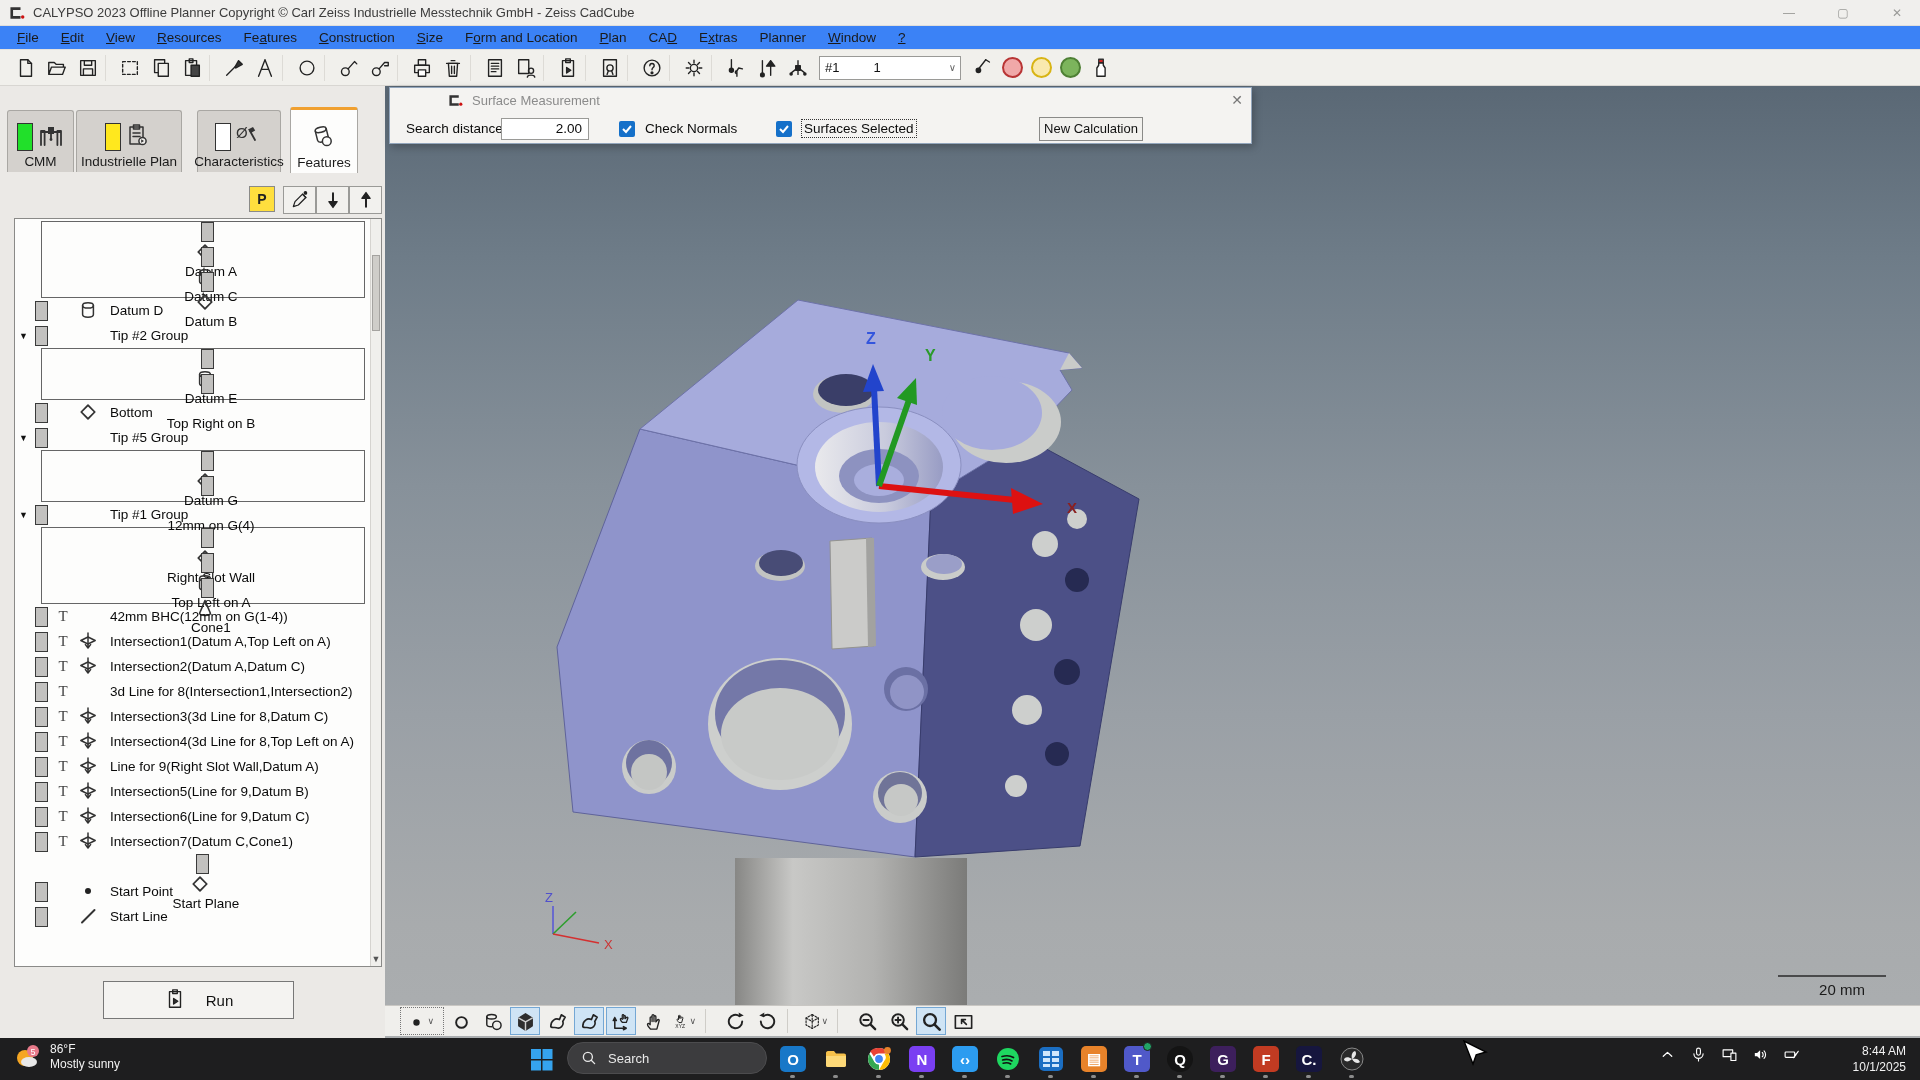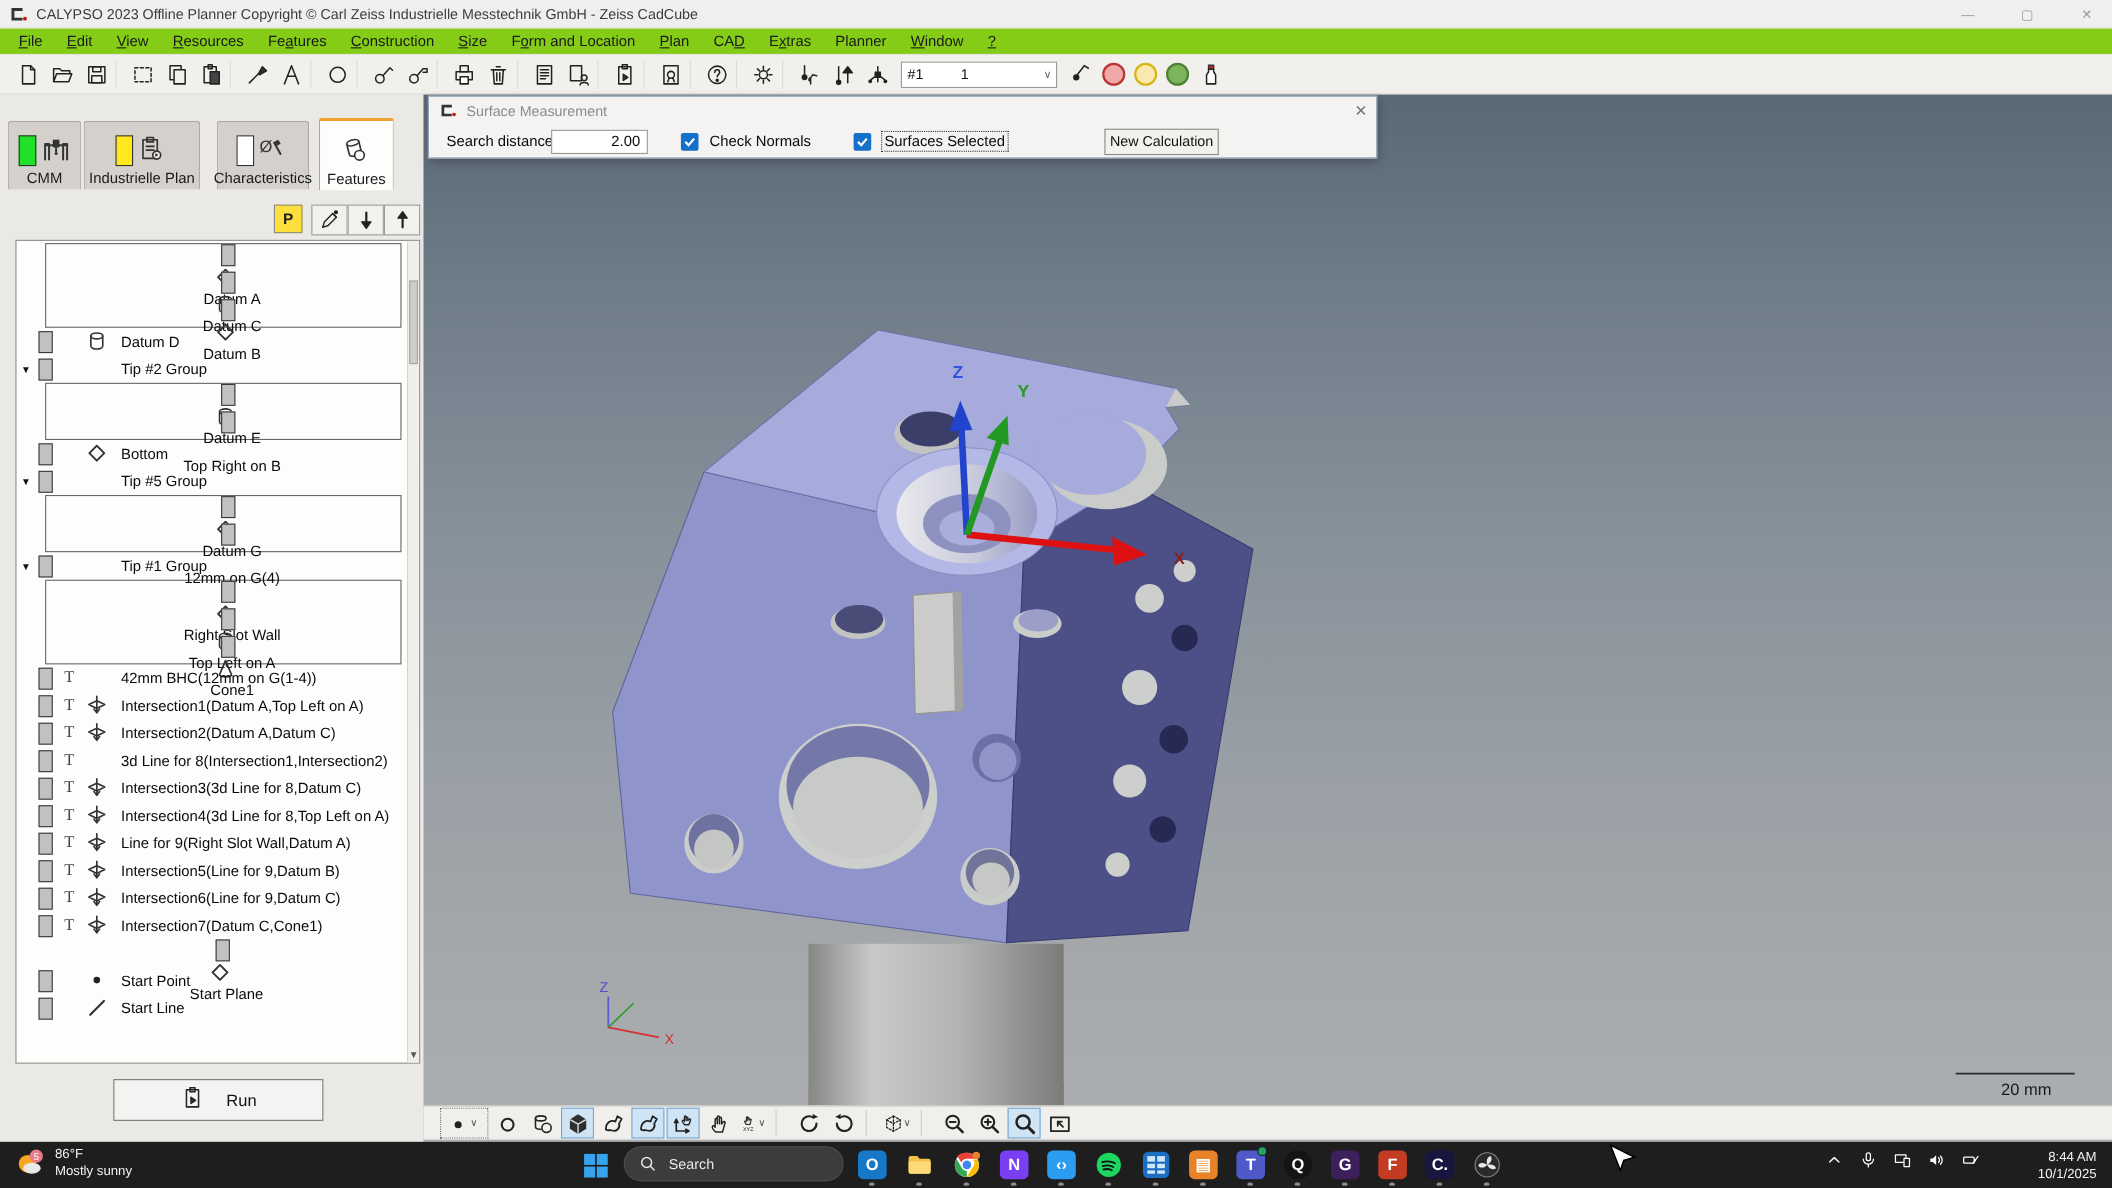--- a/index.html
+++ b/index.html
@@ -8,21 +8,21 @@
   .screen { position:relative; width:1920px; height:1080px; background:#e9e7e4; overflow:hidden; }
 
   
   .titlebar { position:absolute; left:0; top:0; width:1920px; height:26px; background:#f0efed;
               display:flex; align-items:center; padding:0 8px; border-bottom:1px solid #e0dedb; }
   .titlebar .tlogo { width:18px; height:14px; margin-right:7px; }
   .titlebar .ttext { font-size:13px; color:#3c3c3c; }
   .wincontrols { position:absolute; right:10px; top:0; height:26px; display:flex; gap:28px; align-items:center; color:#9a9a98; font-size:12px; }
   .wincontrols span { width:26px; text-align:center; }
 
-  .menubar { position:absolute; left:0; top:26px; width:1920px; height:24px; background:#84cc16;
+  .menubar { position:absolute; left:0; top:26px; width:1920px; height:24px; background:#3b82f6;
              display:flex; align-items:center; padding-left:6px; border-bottom:1px solid #e4e2df; }
   .menubar .mitem { font-size:13.5px; color:#1a1a1a; padding:2px 11px; }
   .menubar .mitem u { text-decoration:underline; }
 
   .toolbar { position:absolute; left:0; top:50px; width:1920px; height:36px; background:#f1f0ec;
              display:flex; align-items:center; padding-left:10px; border-bottom:1px solid #d8d6d2; }
   .tbtn { width:31px; height:30px; display:flex; align-items:center; justify-content:center; }
   .tbtn svg { width:22px; height:22px; }
   .tsep { width:7px; height:26px; border-left:1px solid #dddbd6; margin:0 2px; }
   .combo { width:142px; height:24px; background:#fff; border:1px solid #9a9a97; display:flex; align-items:center;
@@ -74,33 +74,33 @@
   .vpb { width:30px; height:28px; display:flex; align-items:center; justify-content:center; border:1px solid transparent; margin:0 1px; }
   .vpb svg { width:23px; height:23px; }
   .vpb.sel { background:#cfe4f5; border:1px solid #74a7d4; }
   .vpb.dotted { border:1px dotted #777; width:44px; }
   .vpchev { font-size:9px; color:#555; width:12px; }
   .vpsep { width:10px; height:24px; border-left:1px solid #cfcdc8; margin:0 4px; }
 
   
   .dialog { position:absolute; left:389px; top:87px; width:863px; height:57px; background:#f4f3f1;
             border:1px solid #93a6bc; box-shadow:2px 3px 8px rgba(0,0,0,0.25); }
-  .dtitle { height:25px; display:flex; align-items:center; padding-left:9px; }
+  .dtitle { height:25px; display:flex; align-items:center; padding-left:9px;margin-left:48px; }
   .dtitle svg { width:17px; height:13px; margin-right:8px; }
   .dtitle .dtext { font-size:13px; color:#8b8b8b; }
   .dclose { position:absolute; right:8px; top:4px; font-size:14px; color:#777; }
   .dbody { height:31px; display:flex; align-items:center; position:relative; font-size:13.5px; color:#0a0a0a; }
   .dlabel { position:absolute; left:16px; }
   .dinput { position:absolute; left:111px; width:88px; height:22px; background:#fff; border:1px solid #9a9a97;
             text-align:right; padding-right:6px; font-size:13.5px; line-height:20px; }
   .dcheck { position:absolute; display:flex; align-items:center; gap:10px; }
   .cbox { width:16px; height:16px; background:#1570c9; border-radius:2px; display:flex; align-items:center; justify-content:center; }
   .cbox svg { width:12px; height:12px; }
   .focusdots { outline:1px dotted #333; padding:1px 2px; }
-  .dbtn { position:absolute; left:614px; width:104px; height:24px; background:#f2f1ee; border:1px solid #8a8a88;
+  .dbtn { position:absolute; left:649px; width:104px; height:24px; background:#f2f1ee; border:1px solid #8a8a88;
           font-size:13px; color:#111; display:flex; align-items:center; justify-content:center; }
 
   
   .taskbar { position:absolute; left:0; top:1038px; width:1920px; height:42px; background:#1e1e1f; color:#fff; }
   .weather { position:absolute; left:12px; top:4px; display:flex; align-items:center; gap:8px; }
   .weather .wtxt { font-size:12px; line-height:15px; color:#f2f2f2; }
   .centericons { position:absolute; left:524px; top:4px; display:flex; align-items:flex-start; gap:9px; }
   .searchpill { width:200px; height:32px; background:#3c3c3e; border:1px solid #4c4c4e; border-radius:16px;
                 display:flex; align-items:center; gap:10px; padding-left:12px; font-size:13px; color:#e8e8e8; }
   .appicon { width:34px; height:34px; display:flex; align-items:center; justify-content:center; position:relative; }

